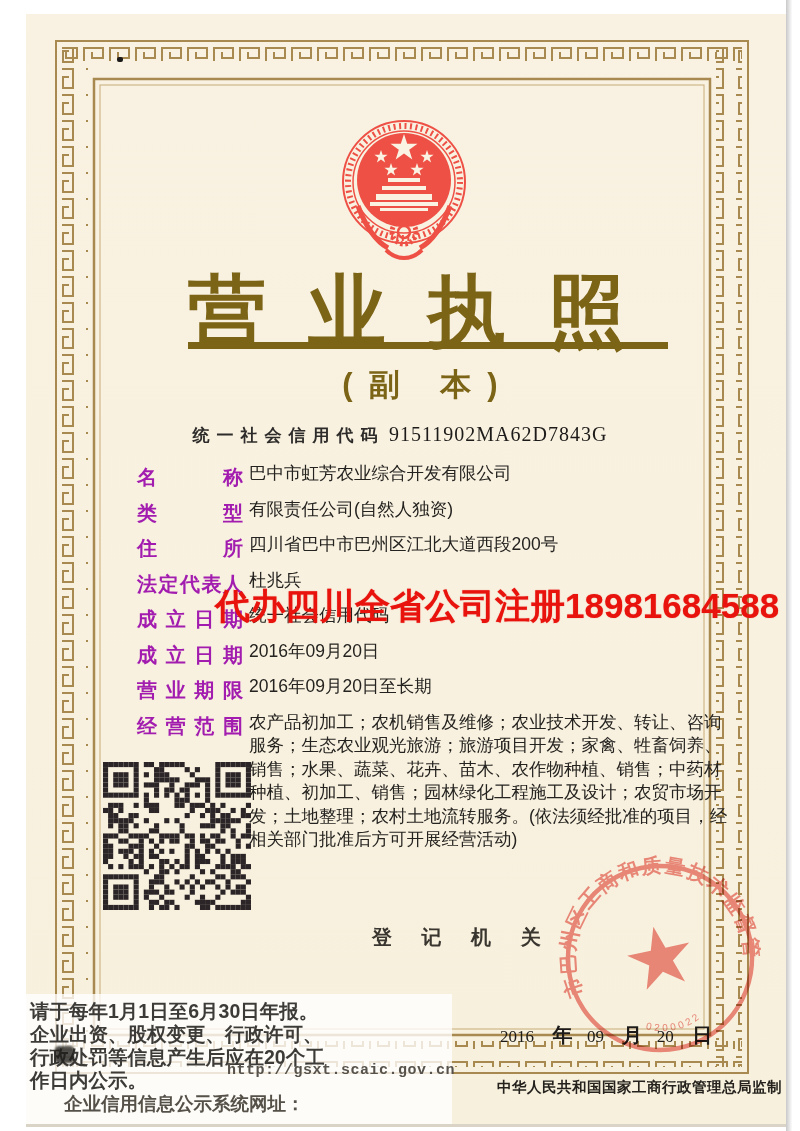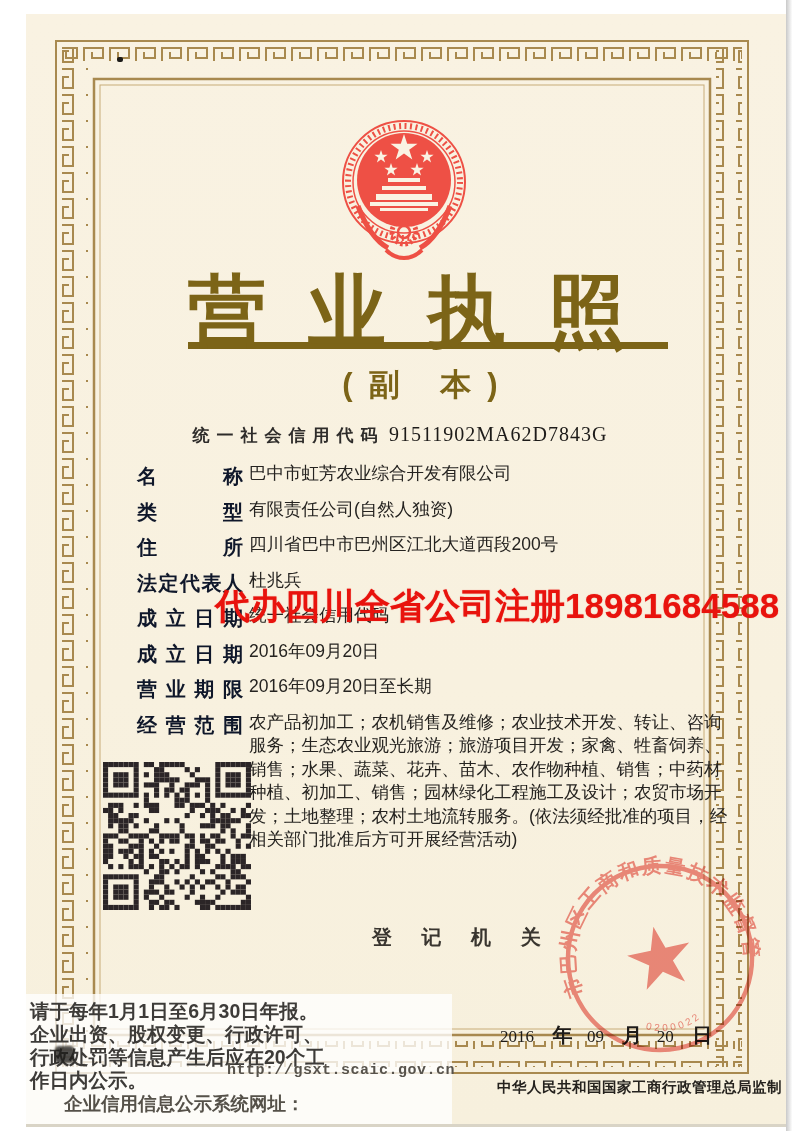--- a/index.html
+++ b/index.html
@@ -38,22 +38,22 @@
     font-size:31px;font-weight:bold;color:#7c6417;letter-spacing:16px;padding-left:16px;box-sizing:border-box;margin-left:20px;
   }
   .code-line{left:0;top:423px;width:800px;text-align:center;white-space:nowrap;}
   .code-label{font-size:17px;font-weight:bold;color:#2e2c2a;letter-spacing:7px;}
   .code-value{font-size:20px;color:#1d1b19;font-family:"Liberation Serif", serif;letter-spacing:1px;}
 
   
   .fields{left:137px;top:467px;width:612px;}
   .frow{display:flex;align-items:flex-start;margin-bottom:12px;}
   .flabel{
-    width:106px;min-width:106px;font-size:20px;font-weight:600;color:#0f172a;
-    text-align:justify;text-align-last:justify;line-height:21px;font-family:Liberation Mono, monospace;
+    width:106px;min-width:106px;font-size:20px;font-weight:600;color:#a21caf;
+    text-align:justify;text-align-last:justify;line-height:21px;
   }
   .fvalue{
     margin-left:6px;font-size:17.5px;color:#252320;line-height:23.5px;
     transform:translateY(-5px);width:480px;
   }
 
   
   .watermark{
     left:215px;top:583px;width:560px;
     font-size:35px;font-weight:bold;color:#e8130d;white-space:nowrap;

